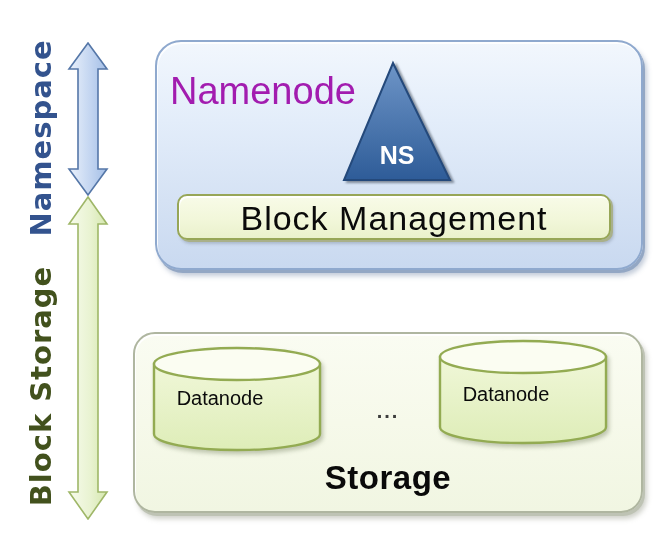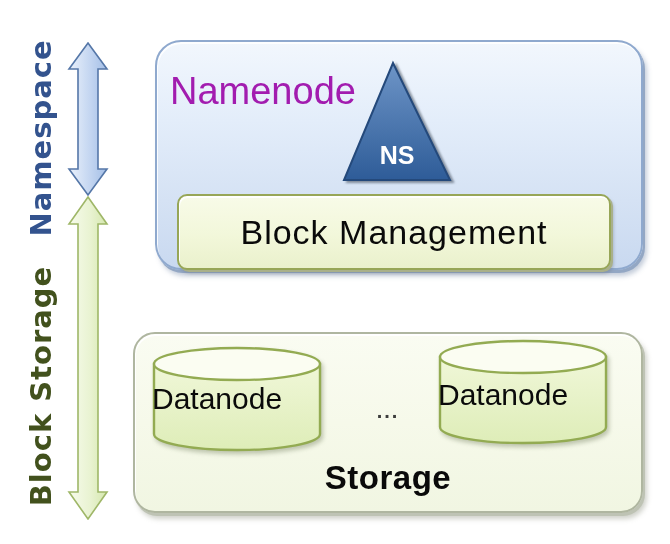--- a/index.html
+++ b/index.html
@@ -28,41 +28,41 @@
   }
   #namenode-title{
     position:absolute;left:170px;top:72px;font-size:38px;line-height:1;color:#a21caf;
   }
   #ns-triangle{position:absolute;left:341px;top:60px;
     filter:drop-shadow(3px 2px 1px rgba(55,65,80,0.55));}
   #ns-triangle text{
     font-family:"Liberation Sans",sans-serif;font-weight:bold;font-size:25px;fill:#ffffff;
   }
   #block-management-panel{
-    position:absolute;left:177px;top:194px;width:434px;height:76px;
+    position:absolute;left:177px;top:194px;width:434px;height:46px;
     border-radius:10px;border:2px solid #97A657;box-sizing:border-box;
     background:linear-gradient(180deg,#F8FBE8 0%,#F2F7DA 55%,#EAF1CC 100%);
     box-shadow:2px 2px 0 #A9B08A, 3px 4px 3px rgba(110,120,135,0.35),
                inset 1px 2px 0 rgba(255,255,255,0.9);
-    display:flex;align-items:center;justify-content:center;
+    display:flex;align-items:flex-end;justify-content:center;
   }
   #block-management-label{font-size:34px;letter-spacing:1px;color:#0a0a0a;}
   
   #storage-box{
     position:absolute;left:133px;top:332px;width:510px;height:181px;
     border-radius:22px;border:2px solid #AFB6A0;box-sizing:border-box;
     background:linear-gradient(180deg,#FAFCF2 0%,#F6F9EA 50%,#F1F6E2 100%);
     box-shadow:2px 3px 0 #BEC3B4, 4px 6px 5px rgba(150,155,140,0.45),
                inset 1px 2px 0 rgba(255,255,255,0.95);
   }
   .cylinder{position:absolute;filter:drop-shadow(2px 3px 2px rgba(125,135,105,0.45));}
   #datanode-cylinder-1{left:152px;top:346px;}
   #datanode-cylinder-2{left:438px;top:339px;}
   .datanode-label{
-    position:absolute;width:136px;text-align:left;font-size:30px;line-height:29px;color:#0a0a0a;
+    position:absolute;width:136px;text-align:center;font-size:20px;line-height:29px;color:#0a0a0a;
   }
   #datanode-label-1{left:152px;top:384px;}
   #datanode-label-2{left:438px;top:380px;}
   #storage-ellipsis{
     position:absolute;left:368px;top:400px;width:40px;text-align:center;
     font-size:20px;font-weight:bold;color:#3c3c3c;letter-spacing:2px;
   }
   #storage-title{
     position:absolute;left:133px;top:461px;width:510px;text-align:center;
     font-size:33px;line-height:1;font-weight:bold;color:#0a0a0a;letter-spacing:0.5px;

